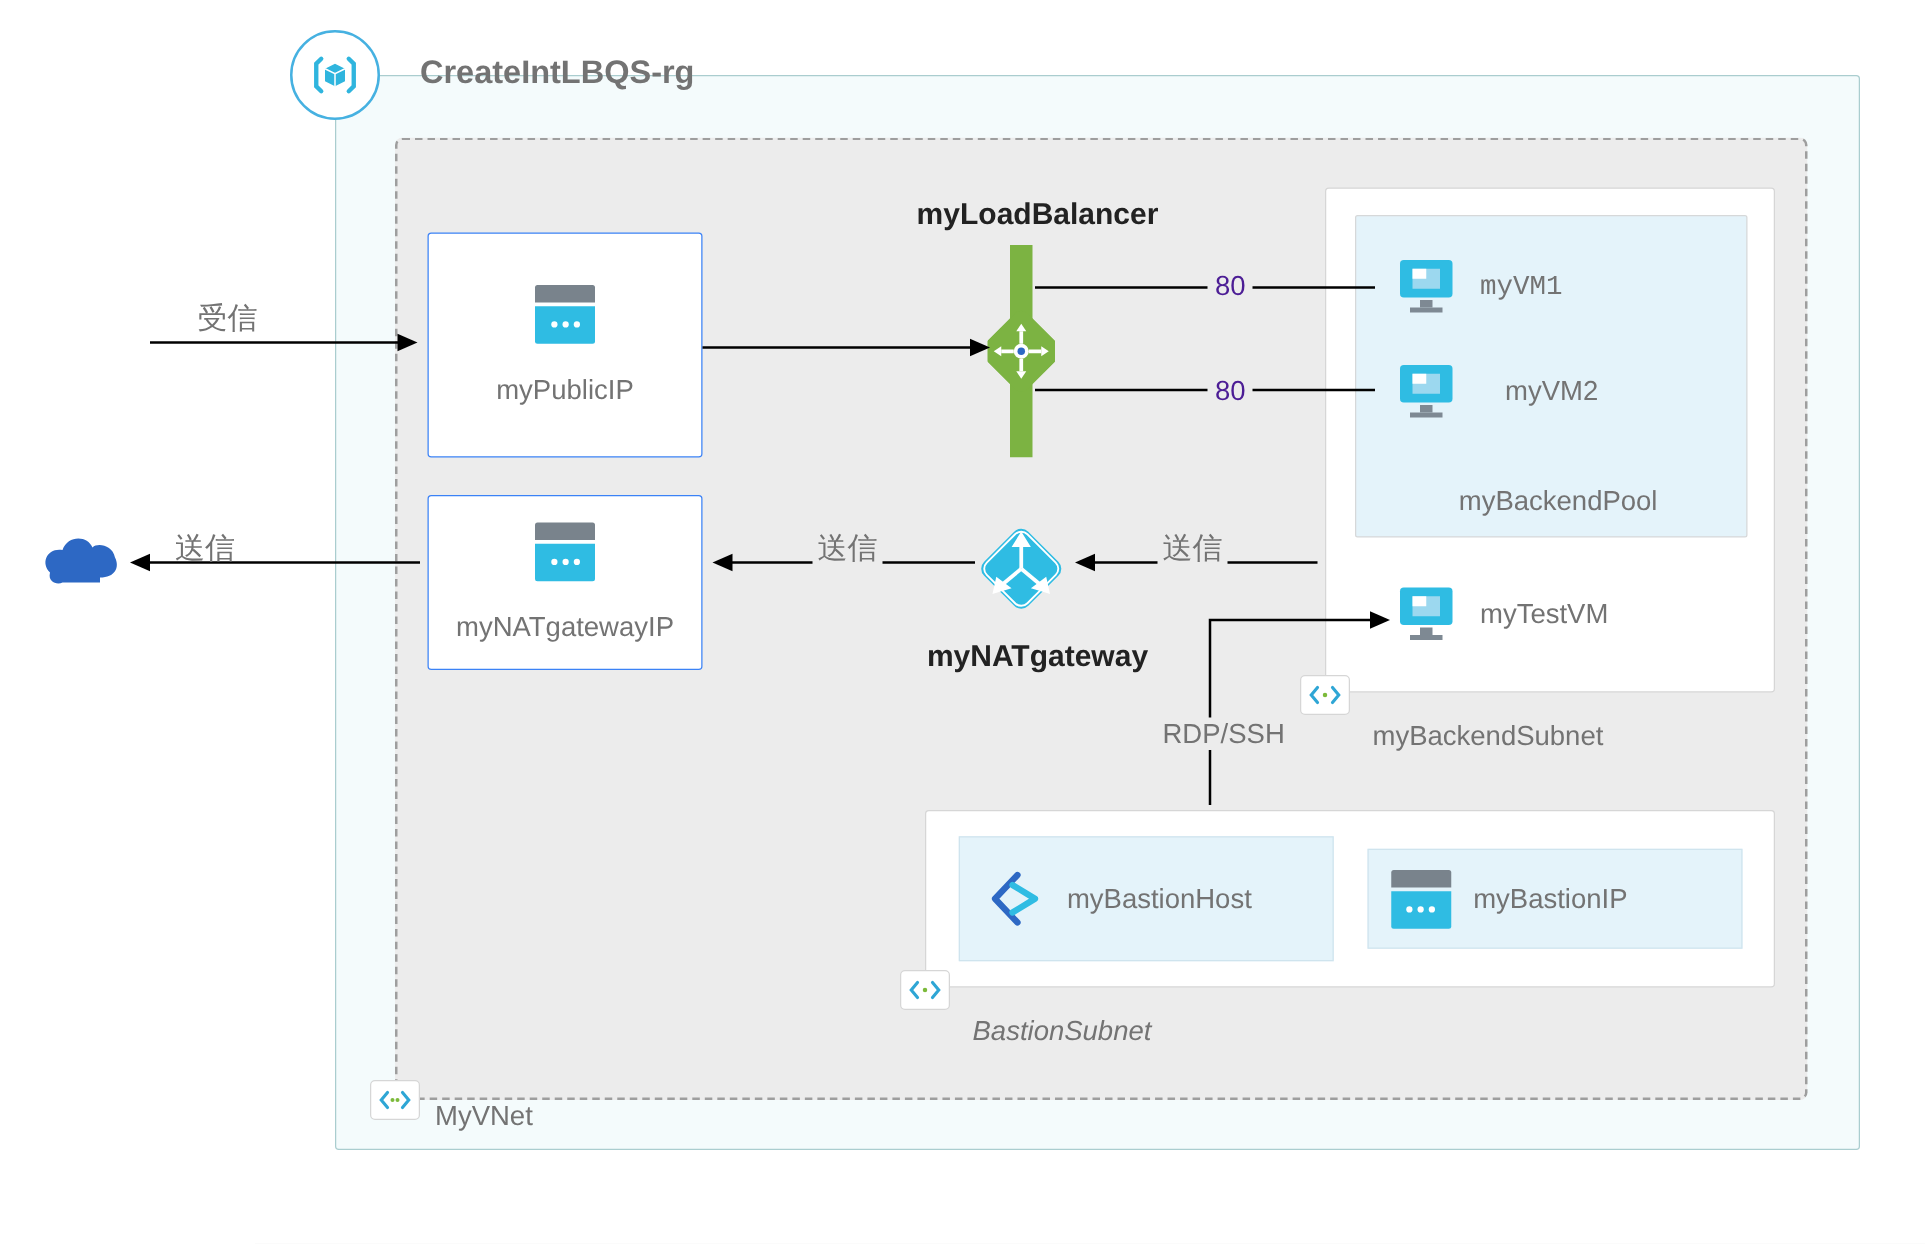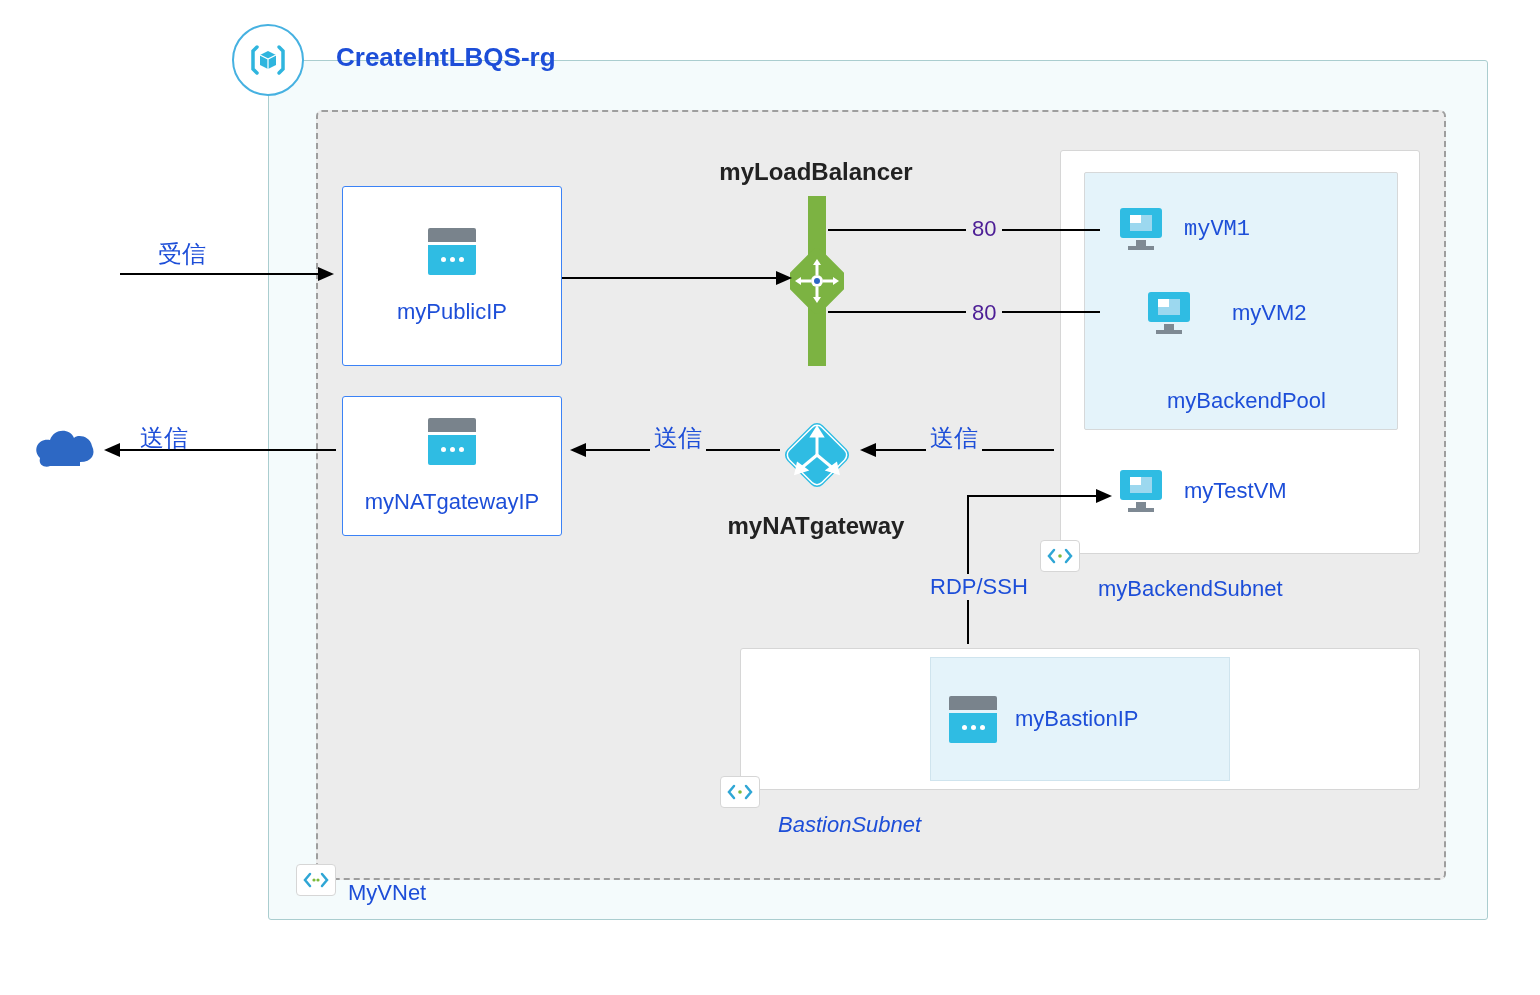--- a/index.html
+++ b/index.html
@@ -33,21 +33,21 @@
     border: 1px solid #d6d6d6;
     border-radius: 3px;
   }
   .pool-box {
     background: #e4f3fa;
     border: 1px solid #d6d8d9;
     border-radius: 2px;
   }
   .label {
     font-size: 22px;
-    color: #1d4ed8;
+    color: #737373;
   }
   .label-bold { font-weight: 600; }
   .vm-row {
     display: flex;
     align-items: center;
     gap: 18px;
   }
   .port-label {
     font-size: 22px;
     color: #4c1d95;
@@ -85,21 +85,21 @@
   }
   .ip-icon-shape {
     width: 48px;
     display: flex;
     flex-direction: column;
     gap: 3px;
   }
   .ip-icon-top { height: 14px; background: #79838c; border-radius: 2px 2px 0 0; }
   .ip-icon-bot { height: 30px; background: #2fbce3; display:flex; align-items:center; justify-content:center; gap:4px; border-radius:0 0 2px 2px;}
   .ip-icon-bot span { width:5px; height:5px; background:#fff; border-radius:50%; }
-  .title-lb { font-size: 24px; font-weight: 700; color: #222; text-align: center; }
+  .title-lb { font-size: 24px; font-weight: 700; color: #222; text-align: center; margin-left: 14px; }
 </style>
 </head>
 <body>
 
 <div class="abs rg-border" style="left:268px; top:60px; width:1220px; height:860px;"></div>
 
 <div class="abs rg-icon-circle" style="left:232px; top:24px;">
   <svg width="42" height="42" viewBox="0 0 42 42">
     <path d="M 10 8 L 6 12 L 6 30 L 10 34" stroke="#2fb5de" stroke-width="3.5" fill="none" stroke-linecap="round"></path>
     <path d="M 32 8 L 36 12 L 36 30 L 32 34" stroke="#2fb5de" stroke-width="3.5" fill="none" stroke-linecap="round"></path>
@@ -197,21 +197,21 @@
   <svg width="50" height="46" viewBox="0 0 50 46">
     <rect x="4" y="2" width="42" height="30" rx="3" fill="#2fbce3"></rect>
     <rect x="14" y="9" width="22" height="16" fill="#9cd8ef"></rect>
     <rect x="14" y="9" width="11" height="8" fill="#fff"></rect>
     <rect x="20" y="34" width="10" height="6" fill="#7e8993"></rect>
     <rect x="12" y="40" width="26" height="4" fill="#7e8993"></rect>
   </svg>
   <span class="label">myVM1</span>
 </div>
 
-<div class="abs vm-row" style="left:1144px; top:290px;gap:38px;">
+<div class="abs vm-row" style="left:1116px; top:290px;gap:38px;">
   <svg width="50" height="46" viewBox="0 0 50 46">
     <rect x="4" y="2" width="42" height="30" rx="3" fill="#2fbce3"></rect>
     <rect x="14" y="9" width="22" height="16" fill="#9cd8ef"></rect>
     <rect x="14" y="9" width="11" height="8" fill="#fff"></rect>
     <rect x="20" y="34" width="10" height="6" fill="#7e8993"></rect>
     <rect x="12" y="40" width="26" height="4" fill="#7e8993"></rect>
   </svg>
   <span class="label">myVM2</span>
 </div>
 
@@ -220,21 +220,28 @@
     <rect x="4" y="2" width="42" height="30" rx="3" fill="#2fbce3"></rect>
     <rect x="14" y="9" width="22" height="16" fill="#9cd8ef"></rect>
     <rect x="14" y="9" width="11" height="8" fill="#fff"></rect>
     <rect x="20" y="34" width="10" height="6" fill="#7e8993"></rect>
     <rect x="12" y="40" width="26" height="4" fill="#7e8993"></rect>
   </svg>
   <span class="label">myTestVM</span>
 </div>
 
 <div class="abs subnet-box" style="left:740px; top:648px; width:680px; height:142px; display:flex; align-items:center; justify-content:space-around; padding:0 12px;">
-  <div class="bastion-card" style="width:300px; height:124px;">
+  <div class="bastion-card" style="width:300px; height:100px;">
+    <svg width="50" height="50" viewBox="0 0 50 50">
+      <polyline points="28,6 10,25 28,44" stroke="#2d68c4" stroke-width="5" fill="none" stroke-linecap="round" stroke-linejoin="round"></polyline>
+      <polyline points="24,14 42,25 24,36" stroke="#2fbce3" stroke-width="5" fill="none" stroke-linecap="round" stroke-linejoin="round"></polyline>
+    </svg>
+    <span class="label">myBastionHost</span>
+  </div>
+  <div class="bastion-card" style="width:300px; height:80px;">
     <div class="ip-icon-shape">
       <div class="ip-icon-top"></div>
       <div class="ip-icon-bot">
           <span></span>
           <span></span>
           <span></span>
         </div>
     </div>
     <span class="label">myBastionIP</span>
   </div>

